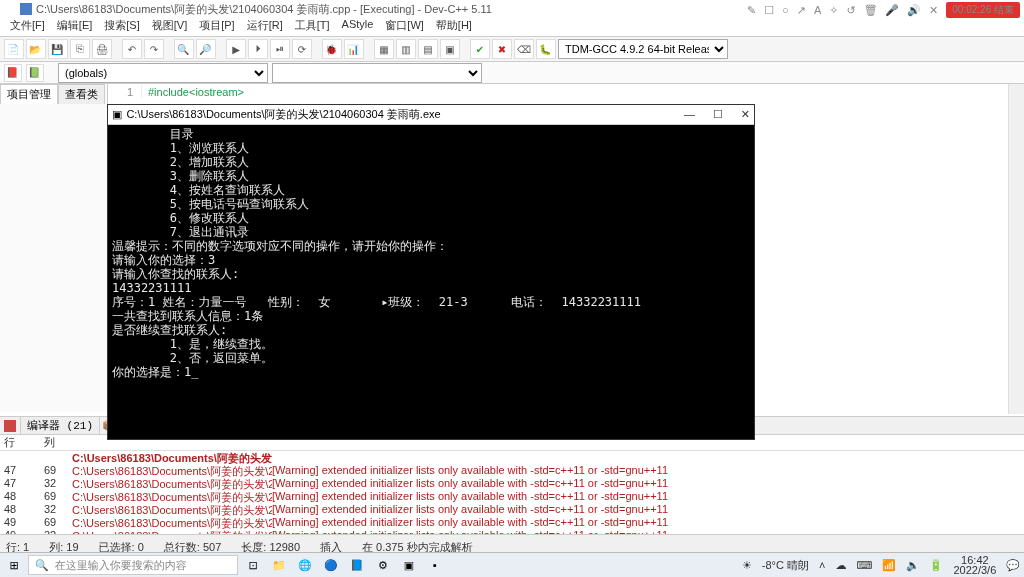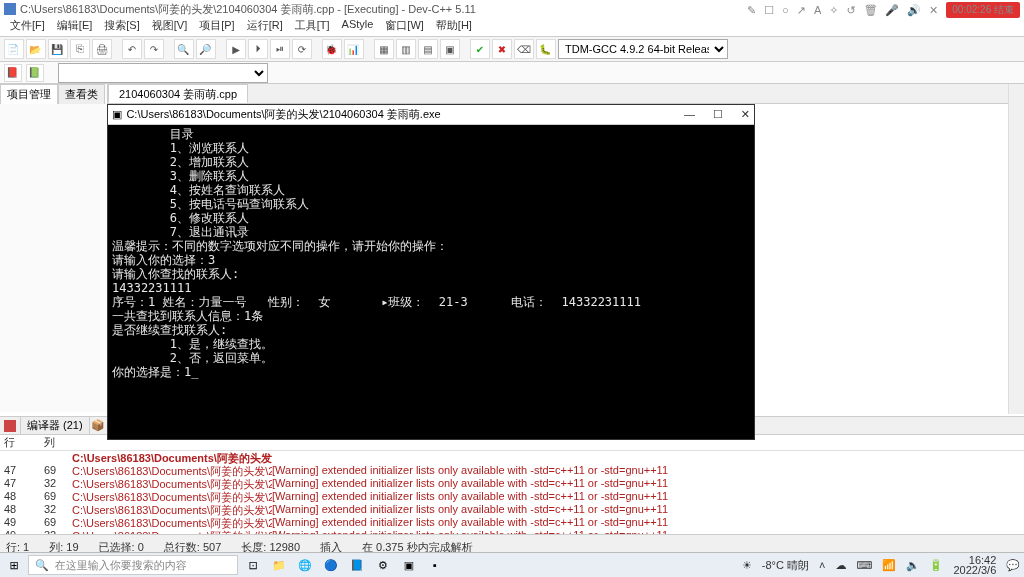--- a/index.html
+++ b/index.html
@@ -1,17 +1,17 @@
 <!DOCTYPE html>
 <html><head>
 <meta charset="utf-8">
 <style>
 * { margin:0; padding:0; box-sizing:border-box; font-family:"Microsoft YaHei","SimSun",sans-serif; font-size:11px; }
 body { width:1024px; height:577px; background:#fff; overflow:hidden; position:relative; }
-.titlebar { height:18px; background:#fff; display:flex; align-items:center; padding:0 4px; color:#555; }
+.titlebar { height:18px; background:#fff; display:flex; align-items:center; padding:0 20px; color:#555; }
 .titlebar .ico { width:12px; height:12px; background:#4a7dc4; margin-right:4px; }
 .top-right { position:absolute; top:2px; right:4px; display:flex; gap:8px; align-items:center; }
 .top-right span { color:#888; cursor:default; }
 .rec { background:#e03030; color:#fff; padding:1px 6px; border-radius:2px; font-size:10px; }
 .menubar { height:18px; display:flex; gap:4px; padding:0 6px; color:#333; }
 .menubar span { padding:0 4px; }
 .toolbar { height:26px; border-top:1px solid #ccc; border-bottom:1px solid #ccc; display:flex; align-items:center; gap:2px; padding:0 4px; background:#f5f5f5; }
 .tbtn { width:20px; height:20px; border:1px solid #ddd; background:#fff; display:flex; align-items:center; justify-content:center; color:#555; font-size:10px; }
 .tsep { width:6px; }
 .tsel { height:20px; border:1px solid #aaa; background:#fff; font-size:11px; padding:0 2px; }
@@ -27,38 +27,38 @@
 .filetab .tab { padding:2px 10px; border:1px solid #ccc; border-bottom:1px solid #fff; background:#fff; font-size:11px; }
 .code { display:flex; font-family:Consolas,monospace; font-size:13px; }
 .gutter { width:34px; text-align:right; padding:2px 8px 0 0; color:#888; border-right:1px solid #eee; }
 .codeline { padding:2px 0 0 6px; color:#1a9c4a; }
 .console { position:absolute; left:107px; top:104px; width:648px; height:336px; background:#000; border:1px solid #333; z-index:50; display:flex; flex-direction:column; }
 .console .chead { height:20px; background:#fff; display:flex; align-items:center; justify-content:space-between; padding:0 4px; border-bottom:1px solid #ccc; font-size:11px; }
 .console .chead .wbtns { display:flex; gap:18px; color:#333; }
 .console .cbody { flex:1; color:#e8e8e8; font-family:"NSimSun","SimSun",monospace; font-size:12px; padding:2px 4px; line-height:14px; white-space:pre; }
 .bottom { position:absolute; left:0; top:416px; width:1024px; height:118px; background:#fff; border-top:1px solid #ccc; }
 .btabs { height:18px; display:flex; align-items:center; gap:2px; background:#f0f0f0; border-bottom:1px solid #ccc; padding:0 4px; font-size:11px; }
-.btabs .bt { padding:1px 6px; border:1px solid #ccc; background:#eee; }
+.btabs .bt { padding:1px 6px; border:1px solid #ccc; background:#eee;font-family:Liberation Mono, monospace; }
 .btabs .ico2 { width:12px; height:12px; display:inline-block; background:#c44; margin-right:2px; }
 .bhead { display:flex; height:16px; border-bottom:1px solid #ddd; font-size:11px; color:#333; }
 .bhead span:nth-child(1){width:44px;padding-left:4px;}
 .bhead span:nth-child(2){width:28px;}
 .bhead span:nth-child(3){width:200px;}
 .bhead span:nth-child(4){flex:1;}
 .brow { display:flex; height:13px; font-size:10px; color:#b02020; }
 .brow span:nth-child(1){width:44px;padding-left:4px;color:#333;}
 .brow span:nth-child(2){width:28px;color:#333;}
 .brow span:nth-child(3){width:200px;white-space:nowrap;overflow:hidden;}
 .brow span:nth-child(4){flex:1;white-space:nowrap;overflow:hidden;}
 .status { position:absolute; left:0; top:534px; width:1024px; height:18px; background:#f0f0f0; border-top:1px solid #ccc; display:flex; gap:20px; padding:12px 6px; font-size:11px; align-items:center; color:#333; }
 .taskbar { position:absolute; left:0; top:552px; width:1024px; height:25px; background:#e8eef4; border-top:1px solid #bbb; display:flex; align-items:center; padding:0 4px; gap:4px; }
 .start { width:20px; height:18px; display:flex; align-items:center; justify-content:center; }
 .search { flex:0 0 210px; height:20px; border:1px solid #ccc; background:#fff; display:flex; align-items:center; gap:6px; padding:0 6px; color:#888; }
 .tray { margin-left:auto; display:flex; gap:10px; align-items:center; color:#333; font-size:10px; }
-.tray .clock { text-align:right; line-height:10px; }
+.tray .clock { text-align:center; line-height:10px; }
 .tbicons { display:flex; gap:4px; }
 .tbicons .ti { width:22px; height:20px; display:flex; align-items:center; justify-content:center; border-radius:2px; }
 .vscroll { position:absolute; right:0; top:84px; width:16px; height:330px; background:#f0f0f0; border-left:1px solid #ddd; }
 </style>
 </head>
 <body>
 
 <div class="titlebar">
   <div class="ico"></div>
   <span>C:\Users\86183\Documents\阿姜的头发\2104060304 姜雨萌.cpp - [Executing] - Dev-C++ 5.11</span>
@@ -121,34 +121,32 @@
   <div class="tbtn" style="color:#c22">✖</div>
   <div class="tbtn">⌫</div>
   <div class="tbtn">🐛</div>
   <select class="tsel" style="width:170px"><option>TDM-GCC 4.9.2 64-bit Release</option></select>
 </div>
 
 <div class="subbar">
   <div class="tbtn">📕</div>
   <div class="tbtn">📗</div>
   <div class="tsep"></div>
+  <select class="tsel" style="width:210px"><option>(globals)</option></select>
   <select class="tsel" style="width:210px"><option></option></select>
 </div>
 
 <div class="main">
   <div class="leftpane">
     <div class="lefttabs">
       <span class="active">项目管理</span>
       <span>查看类</span>
     </div>
   </div>
   <div class="editor">
-    <div class="filetab">
-      <div class="tab">2104060304 姜雨萌.cpp</div>
-    </div>
     <div class="code">
       <div class="gutter">1</div>
       <div class="codeline">#include&lt;iostream&gt;</div>
     </div>
   </div>
 </div>
 <div class="vscroll"></div>
 
 <div class="console">
   <div class="chead">

